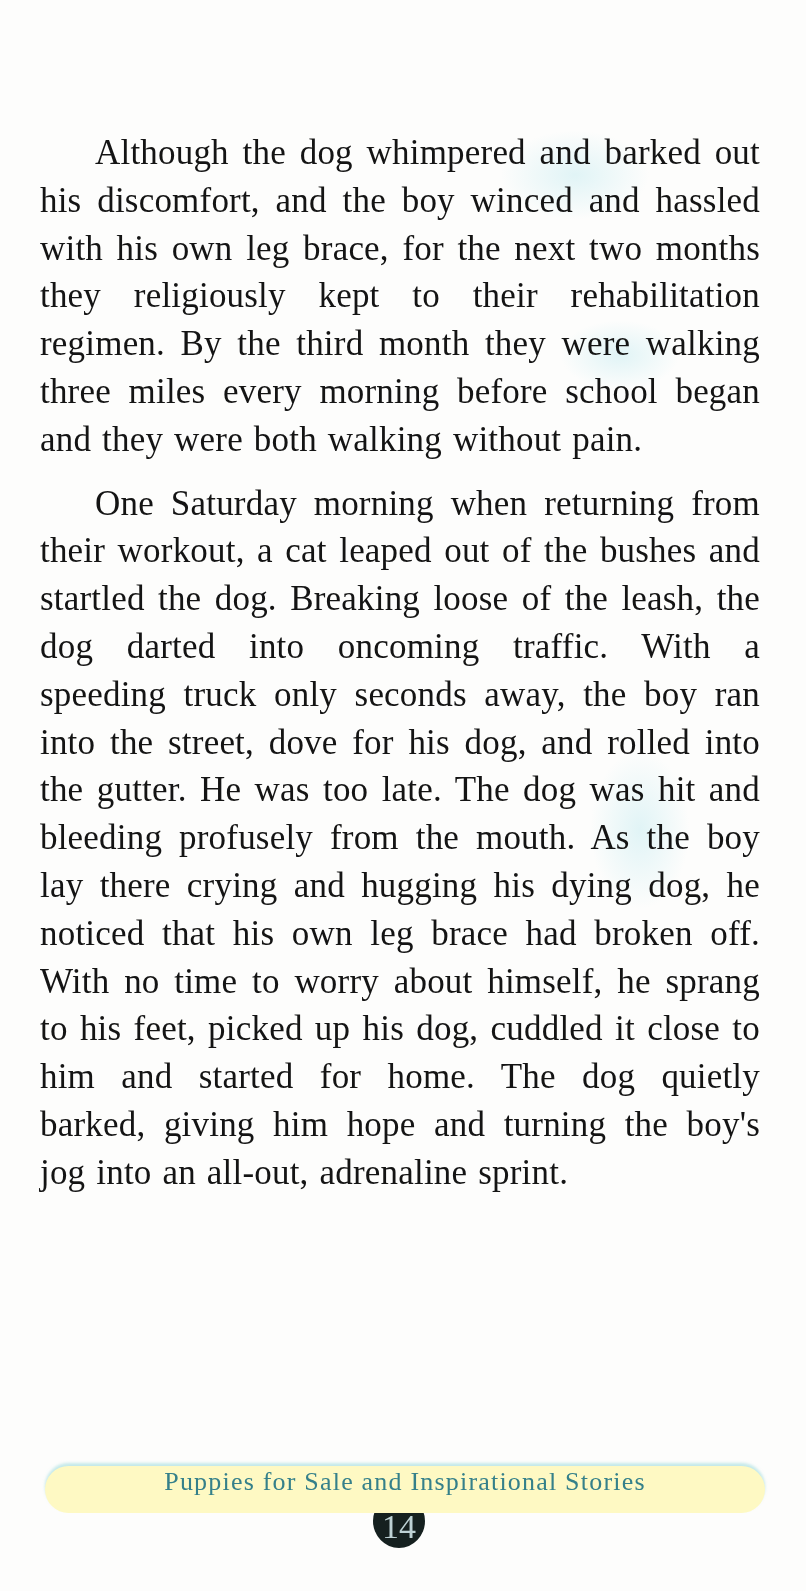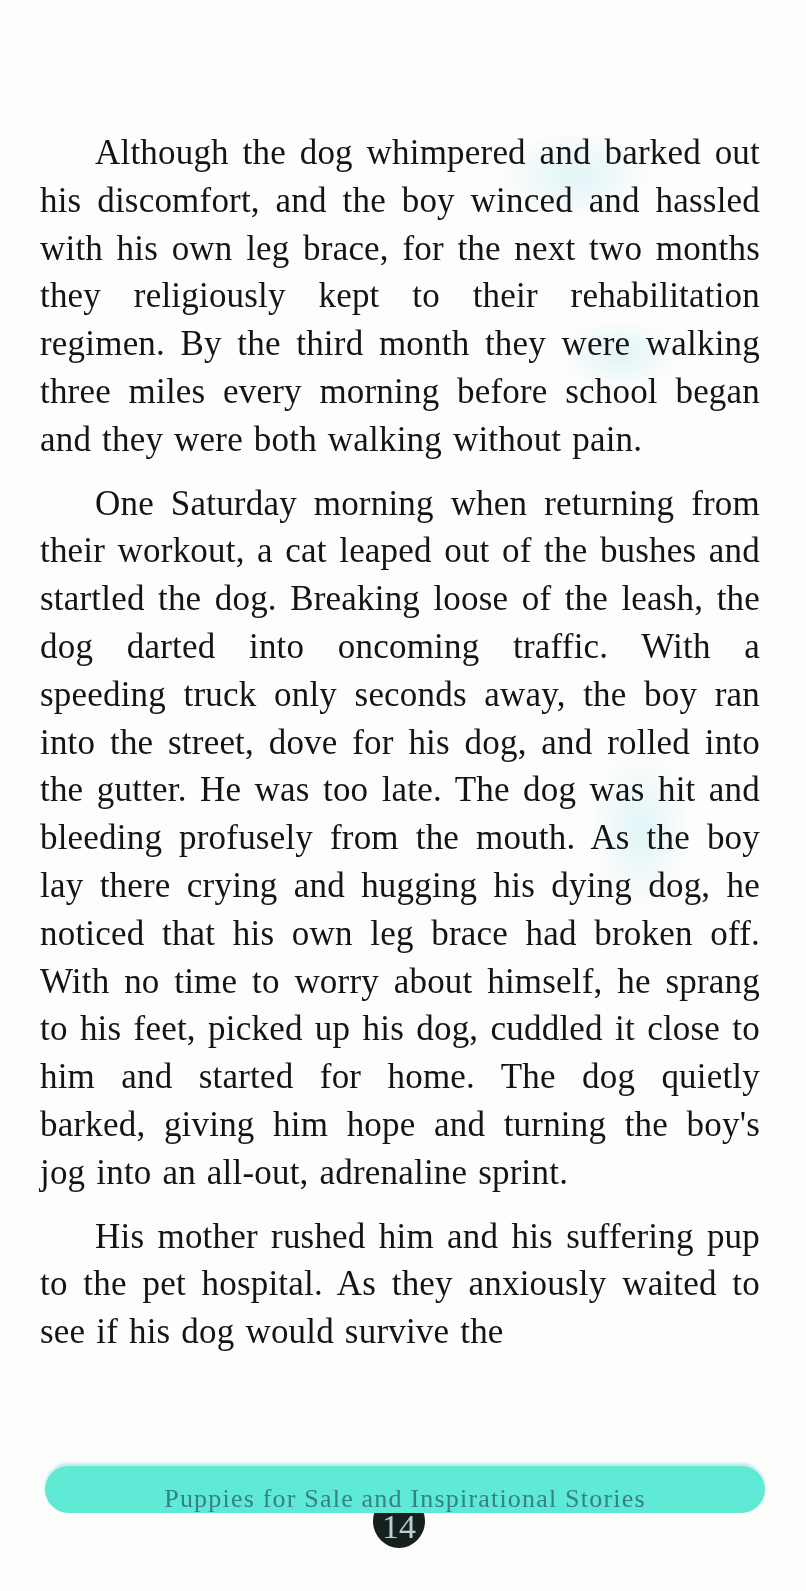--- a/index.html
+++ b/index.html
@@ -46,24 +46,24 @@
     font-family: Liberation Serif, serif;
   }
 
   
   .footer-bar {
     position: absolute;
     left: 45px;
     top: 1466px;
     width: 720px;
     height: 47px;
-    background: #5eead4;
+    background: #fef9c3;
     border-radius: 24px;
     display: flex;
-    align-items: flex-end;
+    align-items: flex-start;
     justify-content: center;
     z-index: 2;
     box-shadow: 0 -3px 3px rgba(150, 216, 218, 0.55);
   }
   .footer-title {
     color: #35808a;
     font-size: 26px;
     letter-spacing: 1.2px;
     white-space: nowrap;
     transform: translateY(1px);
@@ -92,21 +92,20 @@
 </head>
 <body>
 
 <div class="scan-smudge smudge-1"></div>
 <div class="scan-smudge smudge-2"></div>
 <div class="scan-smudge smudge-3"></div>
 
 <div class="page-text">
   <p>Although the dog whimpered and barked out his discomfort, and the boy winced and hassled with his own leg brace, for the next two months they religiously kept to their rehabilitation regimen. By the third month they were walking three miles every morning before school began and they were both walking without pain.</p>
   <p>One Saturday morning when returning from their workout, a cat leaped out of the bushes and startled the dog. Breaking loose of the leash, the dog darted into oncoming traffic. With a speeding truck only seconds away, the boy ran into the street, dove for his dog, and rolled into the gutter. He was too late. The dog was hit and bleeding profusely from the mouth. As the boy lay there crying and hugging his dying dog, he noticed that his own leg brace had broken off. With no time to worry about himself, he sprang to his feet, picked up his dog, cuddled it close to him and started for home. The dog quietly barked, giving him hope and turning the boy's jog into an all-out, adrenaline sprint.</p>
-  <p>His mother rushed him and his suffering pup to the pet hospital. As they anxiously waited to see if his dog would survive the</p>
 </div>
 
 <div class="page-tab"></div>
 
 <div class="footer-bar">
   <span class="footer-title">Puppies for Sale and Inspirational Stories</span>
 </div>
 
 <div class="page-number">14</div>
 

